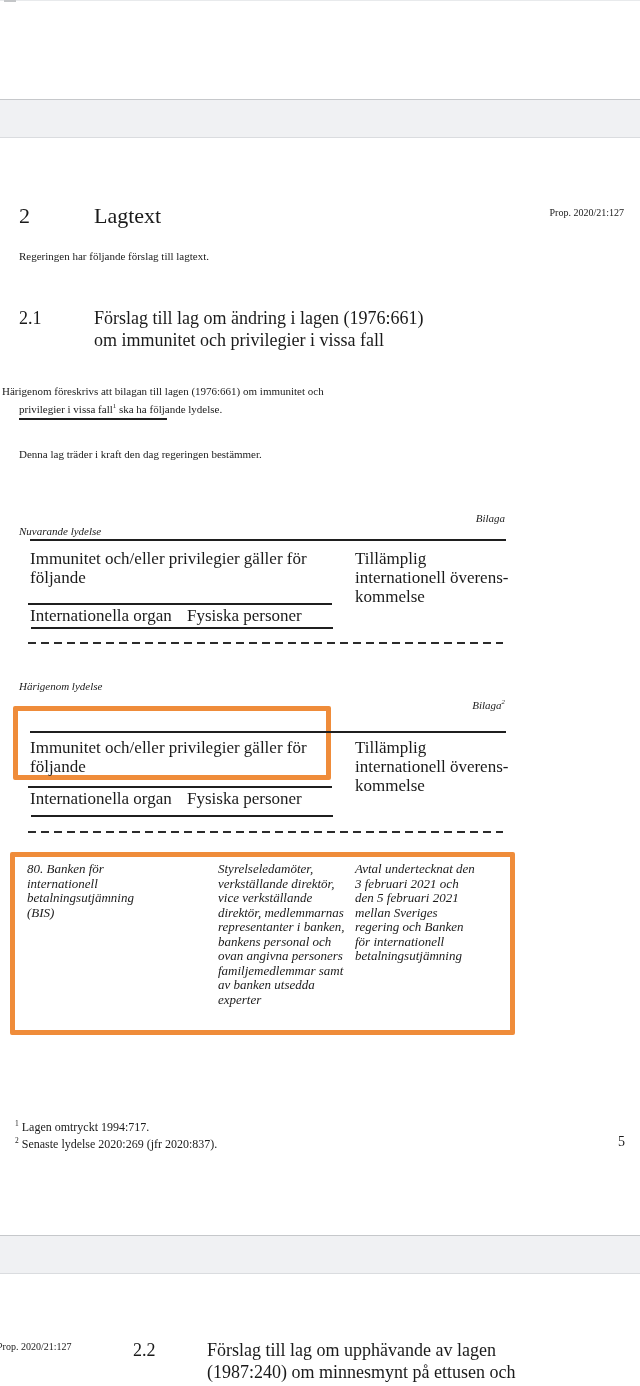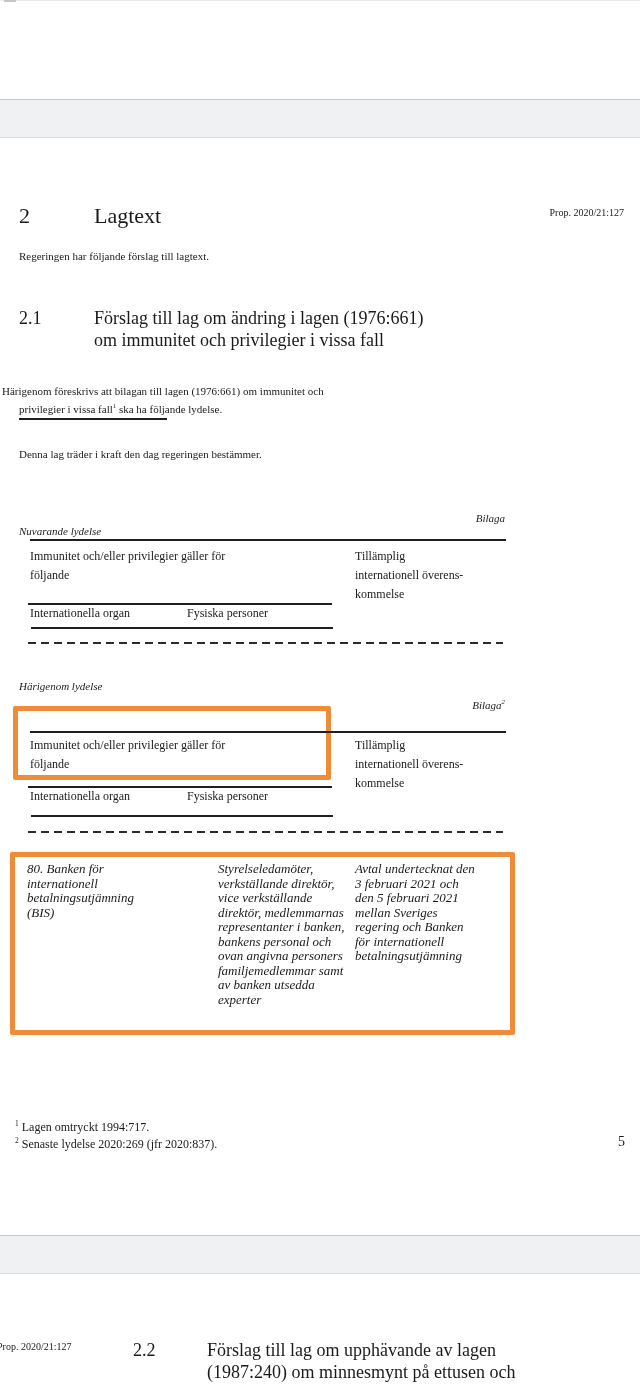--- a/index.html
+++ b/index.html
@@ -3,21 +3,21 @@
 <meta charset="utf-8">
 <style>
   html,body{margin:0;padding:0;background:#fff;}
   #screen{position:relative;width:640px;height:1386px;overflow:hidden;background:#ffffff;
           font-family:"Liberation Serif", serif;color:#1a1a1a;}
   .abs{position:absolute;white-space:nowrap;}
   .body-text{font-size:11px;}
   .h-chapter{font-size:22px;}
   .h-section{font-size:18px;}
   .prop-ref{font-size:10px;}
-  .tbl-text{font-size:12px;}
+  .tbl-text{font-size:17px;}
   .italic{font-style:italic;}
   .pagenum{font-size:14px;}
   sup{font-size:0.62em;vertical-align:super;line-height:0;}
   .rule{position:absolute;height:2px;background:#1f1f1f;}
   .rule-thin{position:absolute;height:1.5px;background:#1f1f1f;}
   .dashed{position:absolute;height:2px;
           background:repeating-linear-gradient(90deg,#2b2b2b 0 8px,transparent 8px 13px);}
   .gap-band{position:absolute;left:0;width:640px;height:39px;background:#f0f1f3;
             border-top:1px solid #c6c8cb;border-bottom:1px solid #dadcdf;box-sizing:border-box;}
   .hl-box{position:absolute;border:5px solid #ef8c3a;border-radius:2px;box-sizing:border-box;}

